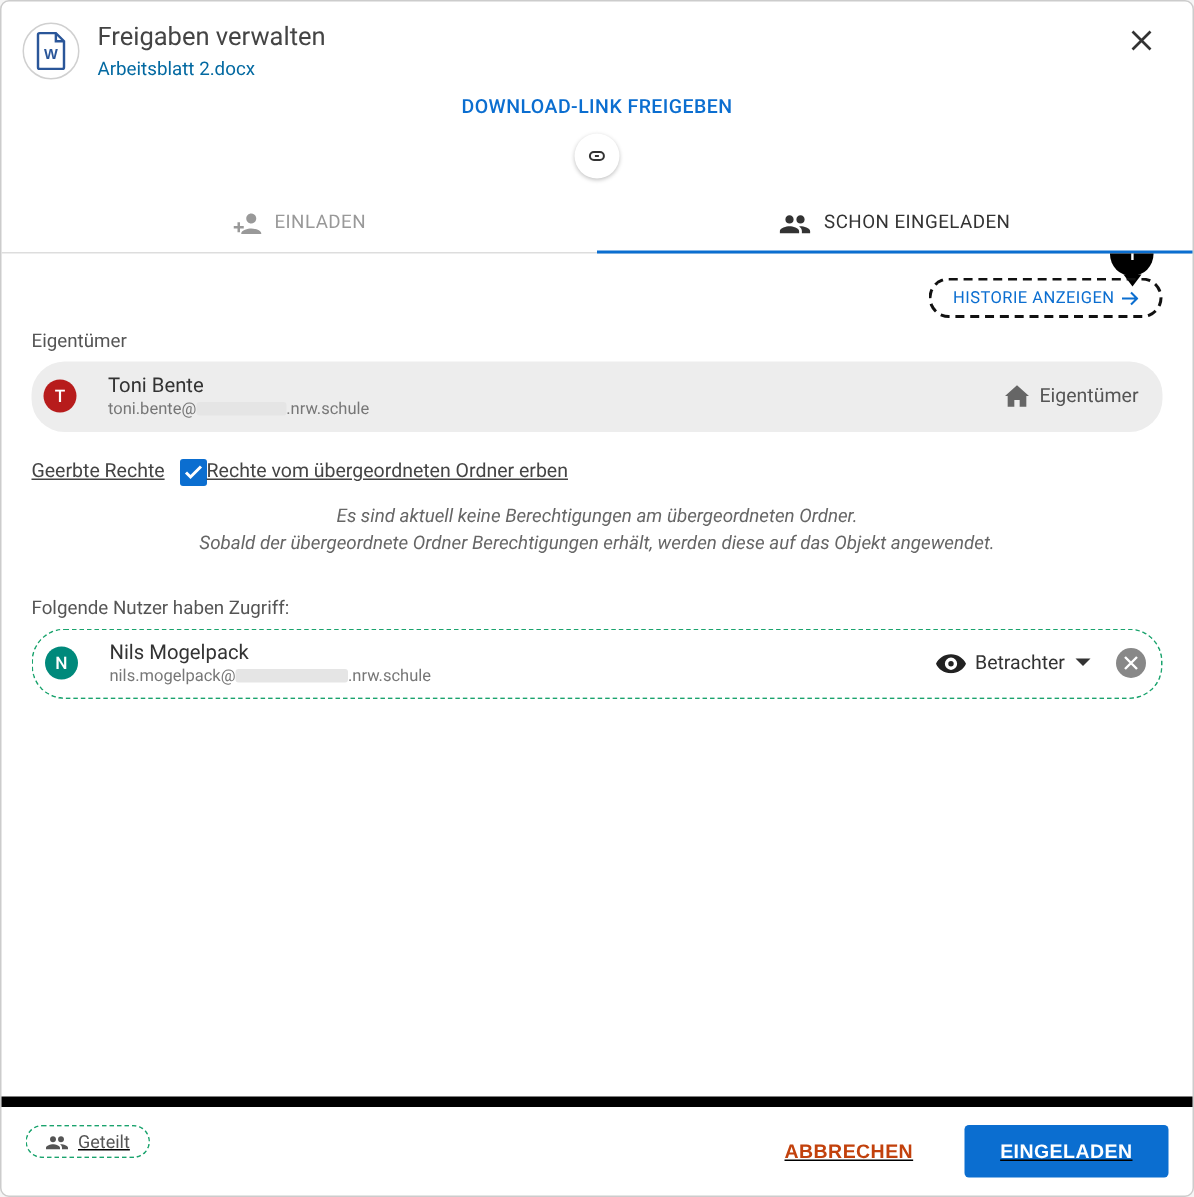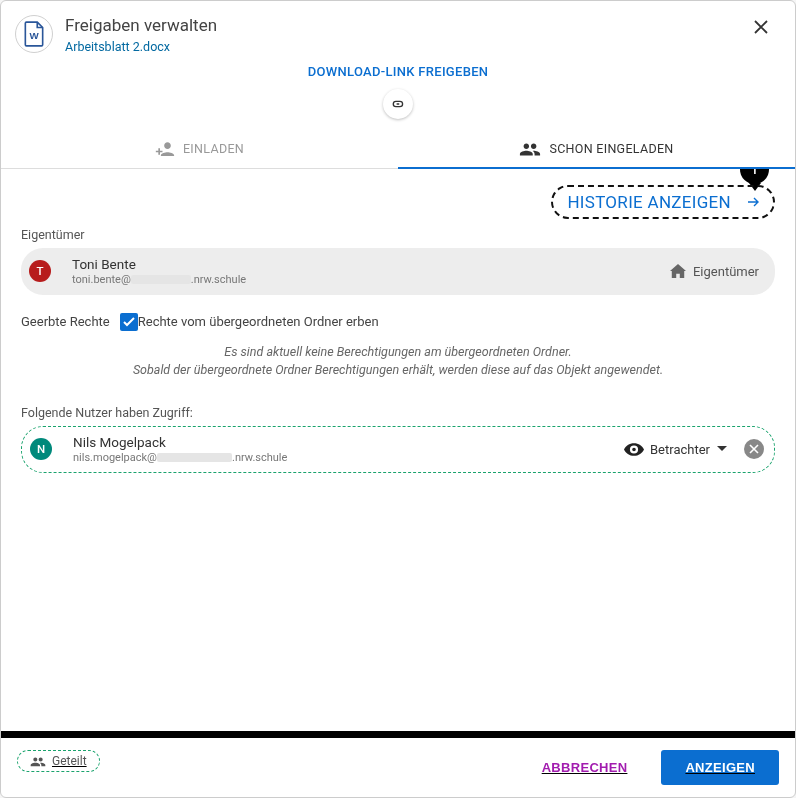--- a/index.html
+++ b/index.html
@@ -14,43 +14,43 @@
 .close-btn { font-size: 22px; color: #333; cursor: pointer; padding: 2px 8px; background: none; border: none; line-height: 1; }
 .link-row { display: flex; justify-content: flex-end; align-items: center; padding: 0 18px 10px; gap: 10px; flex-direction: column; }
 .link-text { color: #0b6ed0; font-size: 13px; letter-spacing: 0.3px; font-weight: 500; }
 .link-icon { width: 30px; height: 30px; border-radius: 50%; background: #fff; box-shadow: 0 1px 3px rgba(0,0,0,0.25); display: flex; align-items: center; justify-content: center; }
 .tabs { display: flex; border-bottom: 1px solid #ddd; }
 .tab { flex: 1; display: flex; align-items: center; justify-content: center; gap: 8px; padding: 12px 0; font-size: 12.5px; letter-spacing: 0.3px; color: #999; cursor: pointer; position: relative; }
 .tab.active { color: #333; }
 .tab.active::after { content: ""; position: absolute; bottom: -1px; left: 0; right: 0; height: 2px; background: #0b6ed0; }
 .content { flex: 1; padding: 16px 20px 10px; overflow-y: auto; position: relative; }
 .history-row { display: flex; justify-content: flex-end; margin-bottom: 8px; position: relative; }
-.history-btn { border: 2px dashed #111; border-radius: 18px; padding: 5px 14px; color: #0b6ed0; font-size: 17px; letter-spacing: 0.3px; display: flex; align-items: center; gap: 16px; cursor: pointer; position: relative; }
+.history-btn { border: 2px dashed #111; border-radius: 18px; padding: 5px 14px; color: #0b6ed0; font-size: 11px; letter-spacing: 0.3px; display: flex; align-items: center; gap: 4px; cursor: pointer; position: relative; }
 .callout { position: absolute; top: -30px; right: 6px; width: 29px; height: 29px; background: #000; border-radius: 50%; display: flex; align-items: center; justify-content: center; color: #fff; font-size: 13px; font-weight: 500; }
 .callout::after { content: ""; position: absolute; bottom: -7px; left: 50%; transform: translateX(-50%); border-left: 6px solid transparent; border-right: 6px solid transparent; border-top: 8px solid #000; }
 .section-label { font-size: 12.5px; color: #555; margin-bottom: 6px; }
 .owner-row { background: #ededed; border-radius: 22px; padding: 8px 16px 8px 8px; display: flex; align-items: center; gap: 10px; margin-bottom: 18px; }
 .avatar { width: 22px; height: 22px; border-radius: 50%; display: flex; align-items: center; justify-content: center; color: #fff; font-size: 11.5px; font-weight: 500; flex-shrink: 0; }
 .avatar.red { background: #b71c1c; }
 .avatar.teal { background: #00897b; }
 .user-col { flex: 1; line-height: 1.25; margin-left: 11px; }
 .user-name { font-size: 13.5px; color: #333; }
 .user-email { font-size: 11px; color: #777; }
 .owner-role { display: flex; align-items: center; gap: 6px; color: #555; font-size: 13px; }
-.inherit-row { display: flex; align-items: center; font-size: 13px; color: #444; margin-bottom: 12px; }
+.inherit-row { display: flex; align-items: center; font-size: 13px; color: #444; margin-bottom: 12px; text-decoration: underline; }
 .checkbox { width: 18px; height: 18px; background: #0b6ed0; display: flex; align-items: center; justify-content: center; color: #fff; border-radius: 2px; margin-left: 10px; }
 .info-text { text-align: center; font-style: italic; color: #666; font-size: 12.5px; line-height: 1.45; margin-bottom: 26px; }
 .access-row { border: 1.5px dashed #1aa36d; border-radius: 22px; padding: 7px 10px 7px 8px; display: flex; align-items: center; gap: 10px; }
 .role-sel { display: flex; align-items: center; gap: 6px; color: #333; font-size: 13px; }
 .remove-btn { width: 20px; height: 20px; border-radius: 50%; background: #888; color: #fff; display: flex; align-items: center; justify-content: center; font-size: 12px; cursor: pointer; margin-left: 6px; }
 .footer { border-top: 7px solid #000000; padding: 12px 16px; display: flex; align-items: flex-start; gap: 10px; text-decoration: underline; }
 .shared-badge { border: 1.5px dashed #1aa36d; border-radius: 14px; padding: 3px 12px; display: flex; align-items: center; gap: 6px; font-size: 12px; color: #555; }
 .spacer { flex: 1; }
 .btn { padding: 10px 24px; font-size: 13px; font-weight: 600; letter-spacing: 0.3px; border-radius: 3px; cursor: pointer; border: none; }
-.btn-cancel { background: transparent; color: #a21caf; }
+.btn-cancel { background: transparent; color: #c2410c; }
 .btn-save { background: #0b6ed0; color: #fff; }
 .email-mask { display: inline-block; width: 60px; height: 9px; background: #e5e5e5; vertical-align: middle; border-radius: 2px; }
 </style>
 </head>
 <body>
 
 <div class="dialog">
 
   <div class="header">
     <div class="doc-icon">
@@ -168,16 +168,16 @@
 
   <div class="footer">
     <div class="shared-badge">
       <svg width="16" height="11" viewBox="0 0 24 14">
           <path fill="#555" d="M16 7c1.7 0 3-1.3 3-3s-1.3-3-3-3-3 1.3-3 3 1.3 3 3 3zM8 7c1.7 0 3-1.3 3-3S9.7 1 8 1 5 2.3 5 4s1.3 3 3 3zm0 2c-2.3 0-7 1.2-7 3.5V14h14v-1.5C15 10.2 10.3 9 8 9zm8 0c-.3 0-.6 0-1 .1 1.2.8 2 2 2 3.4V14h6v-1.5c0-2.3-4.7-3.5-7-3.5z"></path>
         </svg>
       <span>Geteilt</span>
     </div>
     <div class="spacer"></div>
     <button class="btn btn-cancel">ABBRECHEN</button>
-    <button class="btn btn-save">ANZEIGEN</button>
+    <button class="btn btn-save">EINGELADEN</button>
   </div>
 
 </div>
 
 </body></html>

